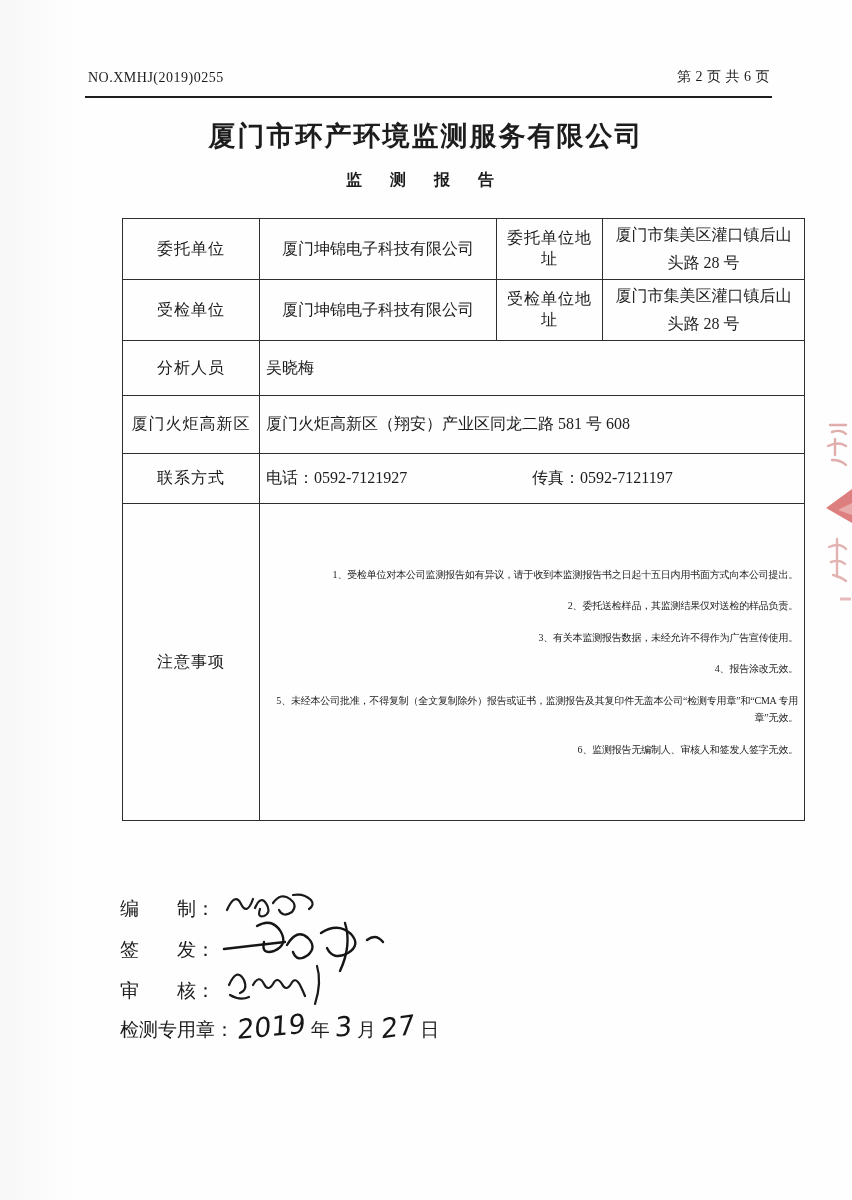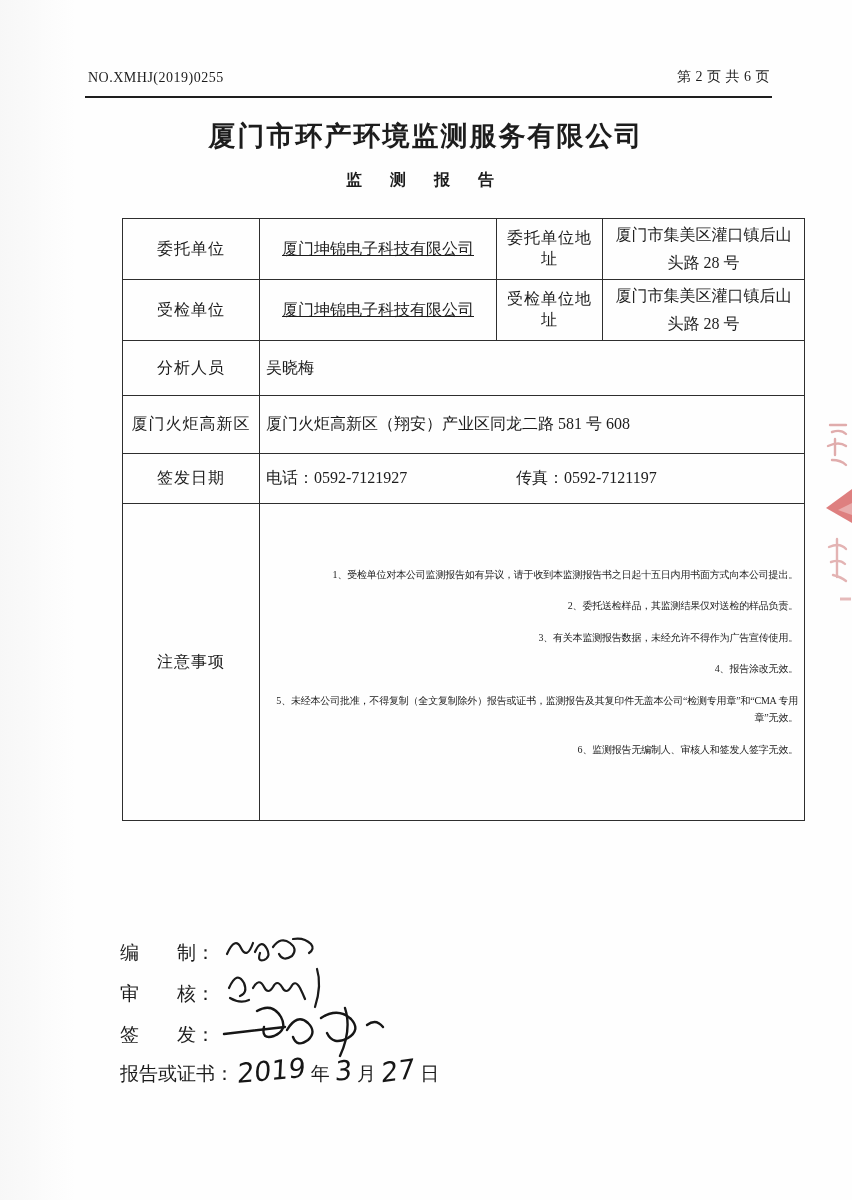--- a/index.html
+++ b/index.html
@@ -42,34 +42,34 @@
     font-size:16px;
     margin-left:34px;
   }
   table.info td{
     border:1.6px solid #2e2e2e;
     padding:2px 6px;
     vertical-align:middle;
     background:transparent;
   }
   td.lbl{text-align:center;letter-spacing:1px;}
-  td.val-center{text-align:center;text-decoration:underline;}
+  td.val-center{text-align:center;}
   td.val-left{text-align:left;padding-left:22px;}
   td.addr{text-align:center;line-height:1.75;padding:4px 8px;}
-  .contact-wrap{display:flex;align-items:center;}
+  .contact-wrap{display:flex;align-items:center;gap:16px;}
   .contact-wrap .phone{width:47%;}
   td.notes-cell{padding:10px 16px;vertical-align:middle;}
   .notes-cell p{
     margin:0;padding:7px 0;
     font-size:10px;line-height:1.75;
     letter-spacing:-0.2px;
     text-align:right;
   }
   
-  .sign-block{position:absolute;left:120px;top:932px;font-size:19px;}
+  .sign-block{position:absolute;left:120px;top:888px;font-size:19px;}
   .sign-line{display:flex;align-items:center;height:41px;position:relative;}
   .sign-line .sig{margin-left:6px;margin-top:-6px;}
   .date-line{display:flex;align-items:baseline;height:46px;}
   .hand{
     font-family:"DejaVu Sans",sans-serif;
     font-size:27px;color:#161616;
     display:inline-block;
     transform:rotate(-5deg) skewX(-8deg);
     margin:0 3px;
   }
@@ -114,21 +114,21 @@
     </tr>
     <tr style="height:55px">
       <td class="lbl">分析人员</td>
       <td class="val-left" colspan="3">吴晓梅</td>
     </tr>
     <tr style="height:58px">
       <td class="lbl">厦门火炬高新区</td>
       <td class="val-left" colspan="3">厦门火炬高新区（翔安）产业区同龙二路 581 号 608</td>
     </tr>
     <tr style="height:50px">
-      <td class="lbl">签发日期</td>
+      <td class="lbl">联系方式</td>
       <td class="val-left" colspan="3">
         <span class="contact-wrap">
           <span class="phone">电话：0592-7121927</span>
           <span class="fax">传真：0592-7121197</span>
         </span>
       </td>
     </tr>
     <tr style="height:317px">
       <td class="lbl">注意事项</td>
       <td class="notes-cell" colspan="3">
@@ -146,52 +146,52 @@
   <div class="sign-block">
 
     <div class="sign-line">
       <span>编　　制：</span>
       <svg class="sig" width="96" height="40" viewBox="0 0 96 40">
         <g fill="none" stroke="#1a1a1a" stroke-width="2.2" stroke-linecap="round">
           <path d="M6 24 Q14 6 20 18 T32 13"></path>
           <path d="M34 22 q6 -14 12 -3 q4 8 -3 11 q-7 2 -4 -7"></path>
           <path d="M52 17 q8 -11 17 -4 q8 6 2 13 q-9 6 -13 -2"></path>
           <path d="M72 9 q11 -2 18 5 q4 5 -2 9"></path>
-        </g>
-      </svg>
-    </div>
-
-    <div class="sign-line">
-      <span>审　　核：</span>
-      <svg class="sig" width="126" height="52" viewBox="0 0 126 52" style="margin-top:-12px">
-        <g fill="none" stroke="#1a1a1a" stroke-width="2.2" stroke-linecap="round">
-          <path d="M8 26 q8 -18 15 -5 q4 10 -4 13"></path>
-          <path d="M9 36 q10 6 19 2"></path>
-          <path d="M32 26 q6 -11 11 -1 q4 8 9 0 q4 -8 9 0 q4 8 9 0 q4 -8 9 1 q3 6 5 11"></path>
-          <path d="M96 7 q5 16 -2 38"></path>
         </g>
       </svg>
     </div>
 
     <div class="sign-line">
       <span>签　　发：</span>
       <svg class="sig" width="172" height="62" viewBox="0 0 172 62" style="margin-top:-10px">
         <g fill="none" stroke="#161616" stroke-width="2.4" stroke-linecap="round">
           <path d="M3 35 L64 28"></path>
           <path d="M36 12 q15 -9 24 6 q7 13 -7 19 q-13 4 -10 -9"></path>
           <path d="M66 31 q10 -17 21 -7 q9 9 0 17 q-11 8 -15 -3"></path>
           <path d="M100 19 q17 -11 30 1 q10 11 -3 19 q-15 8 -21 -5"></path>
           <path d="M124 9 q7 22 -5 48"></path>
           <path d="M146 26 q9 -7 16 2"></path>
         </g>
       </svg>
     </div>
 
+    <div class="sign-line">
+      <span>审　　核：</span>
+      <svg class="sig" width="126" height="52" viewBox="0 0 126 52" style="margin-top:-12px">
+        <g fill="none" stroke="#1a1a1a" stroke-width="2.2" stroke-linecap="round">
+          <path d="M8 26 q8 -18 15 -5 q4 10 -4 13"></path>
+          <path d="M9 36 q10 6 19 2"></path>
+          <path d="M32 26 q6 -11 11 -1 q4 8 9 0 q4 -8 9 0 q4 8 9 0 q4 -8 9 1 q3 6 5 11"></path>
+          <path d="M96 7 q5 16 -2 38"></path>
+        </g>
+      </svg>
+    </div>
+
     <div class="date-line">
-      <span>报告或证书：</span>
+      <span>检测专用章：</span>
       <span class="hand">2019</span>
       <span class="unit">年</span>
       <span class="hand">3</span>
       <span class="unit">月</span>
       <span class="hand day">27</span>
       <span class="unit">日</span>
     </div>
 
   </div>
 

